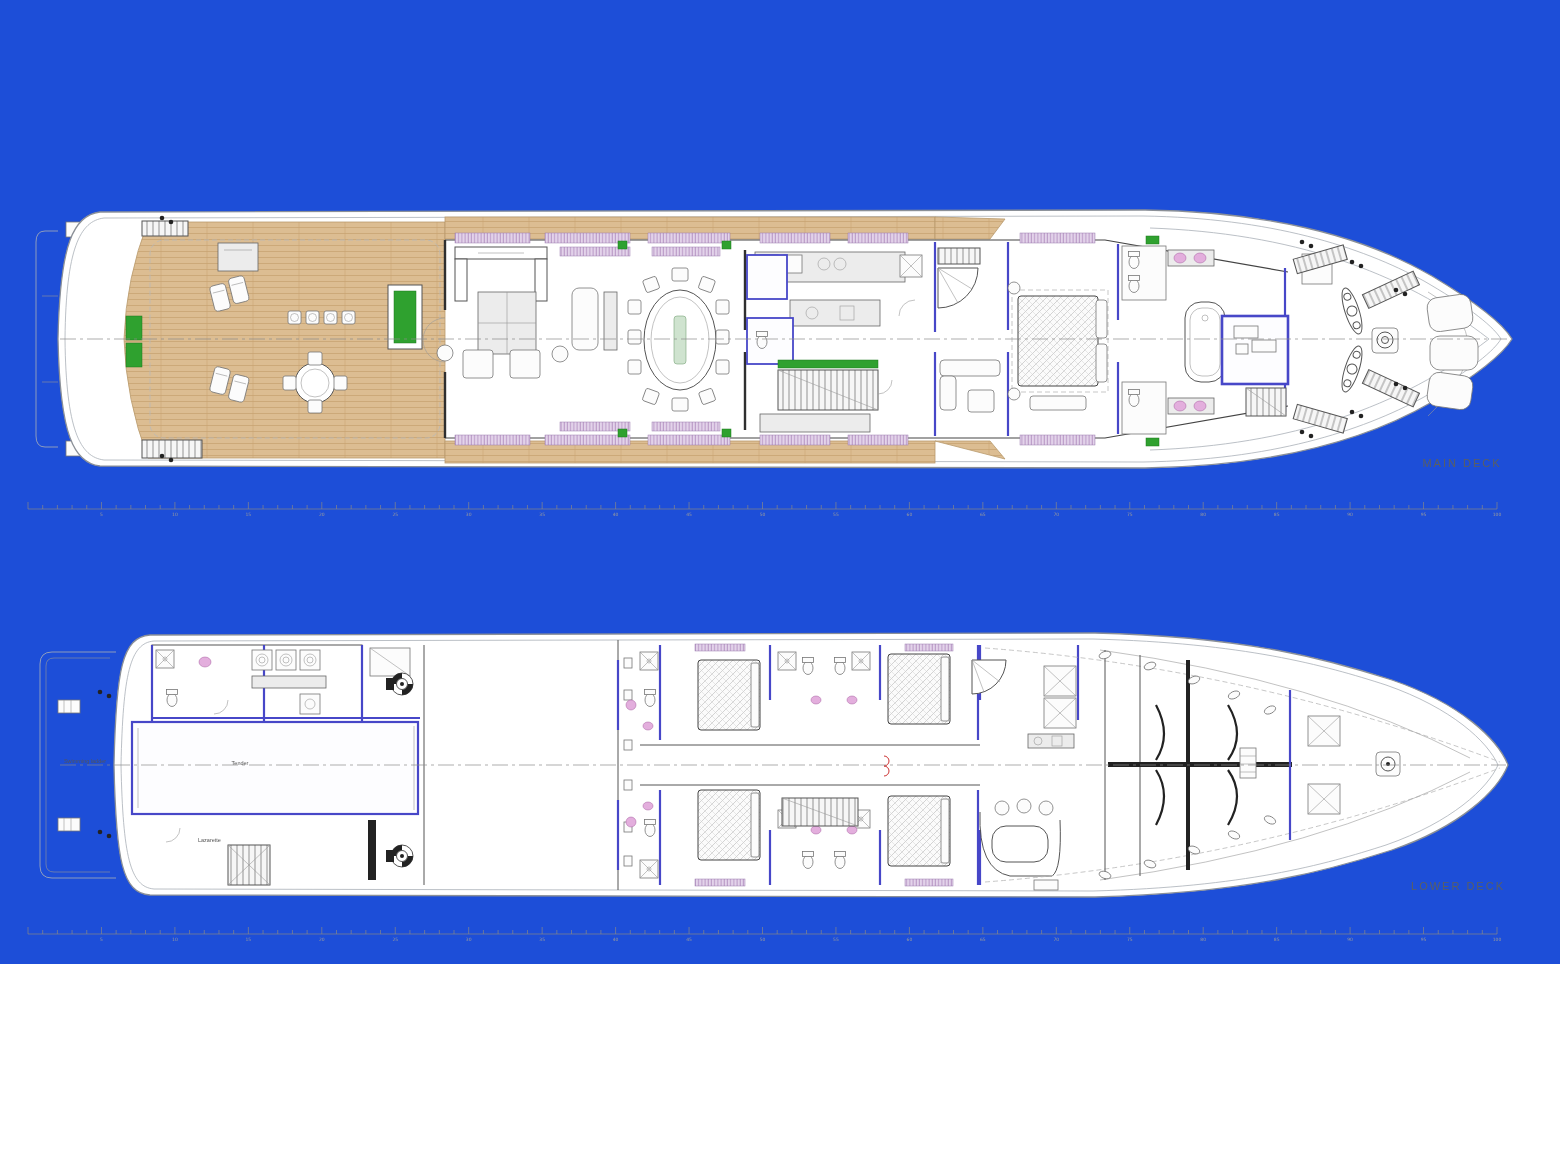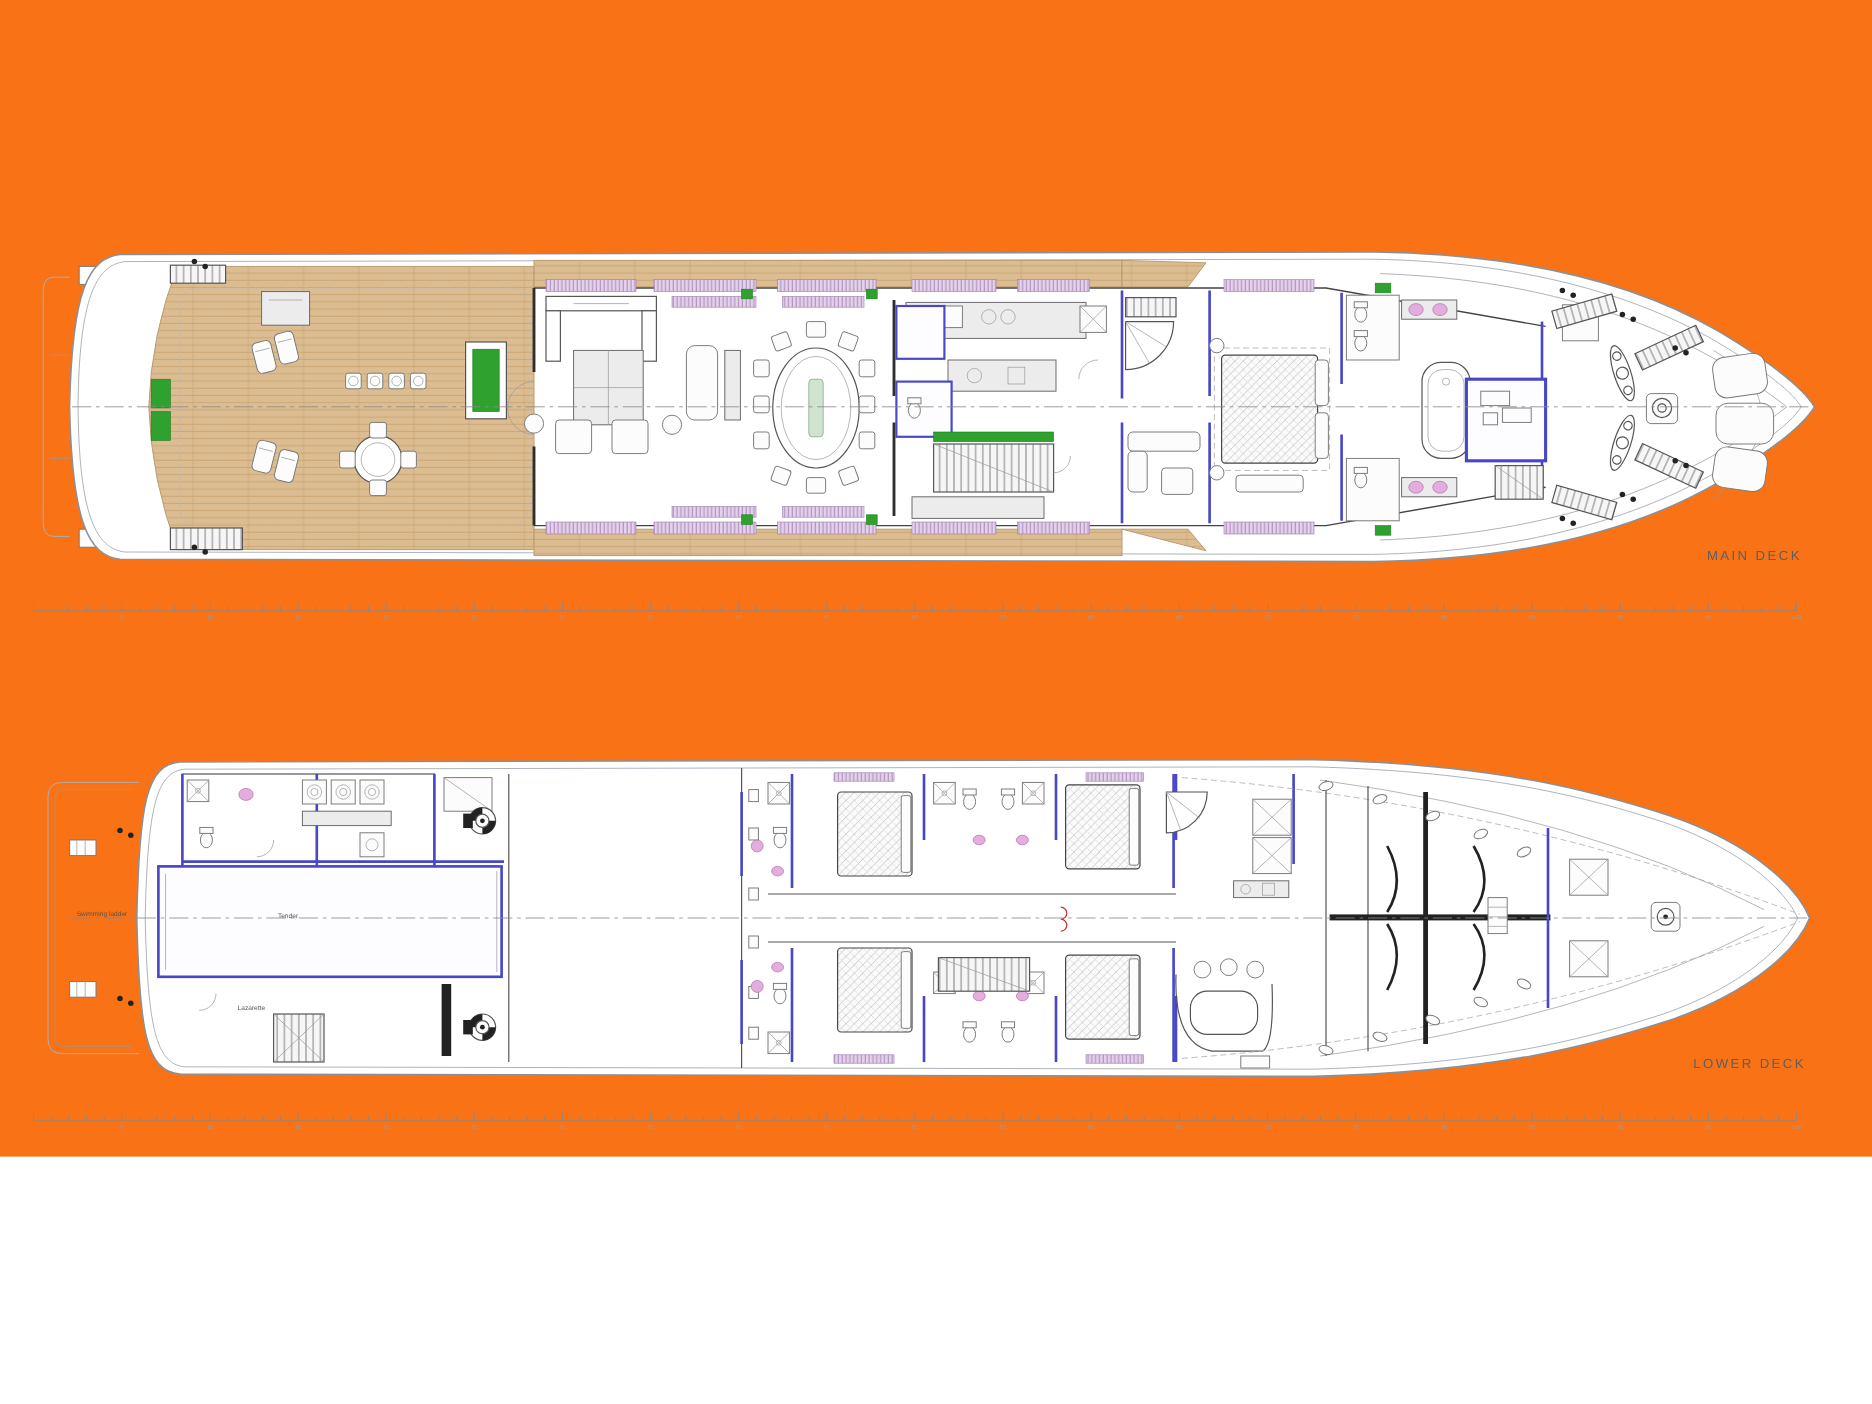--- a/index.html
+++ b/index.html
@@ -1,16 +1,16 @@
 <!DOCTYPE html>
 <html style="--blue: #4747c8; --green: #2fa12f; --pink: #e3aedd; --teak: #dcbd92; --teak_line: #c6a06e; --window_bg: #e3d3ea; --window_line: #a77fb5; --wm_light: #9fd4f2; --wm_mid: #6fc0ec; --wm_dark: #49a8dd;"><head>
 <meta charset="utf-8">
 <style>
   html,body{margin:0;padding:0;background:#fff;}
-  #stage{position:relative;width:1560px;height:964px;background:#f97316;overflow:hidden;
+  #stage{position:relative;width:1560px;height:964px;background:#1d4ed8;overflow:hidden;
          font-family:"Liberation Sans",sans-serif;}
   svg{position:absolute;left:0;top:0;}
   .hull{stroke:#8b9097;stroke-width:1.3;fill:#fff}
   .hull2{stroke:#aab0b8;stroke-width:.8;fill:none}
   .ln{stroke:#555;stroke-width:1;fill:none}
   .lnf{stroke:#555;stroke-width:1;fill:#fff}
   .thin{stroke:#999;stroke-width:.6;fill:none}
   .fx{stroke:#777;stroke-width:.8;fill:#fcfcfc}
   .wall{stroke:#2f2f2f;stroke-width:2.4;fill:none}
   .wallt{stroke:#444;stroke-width:1.2;fill:none}

